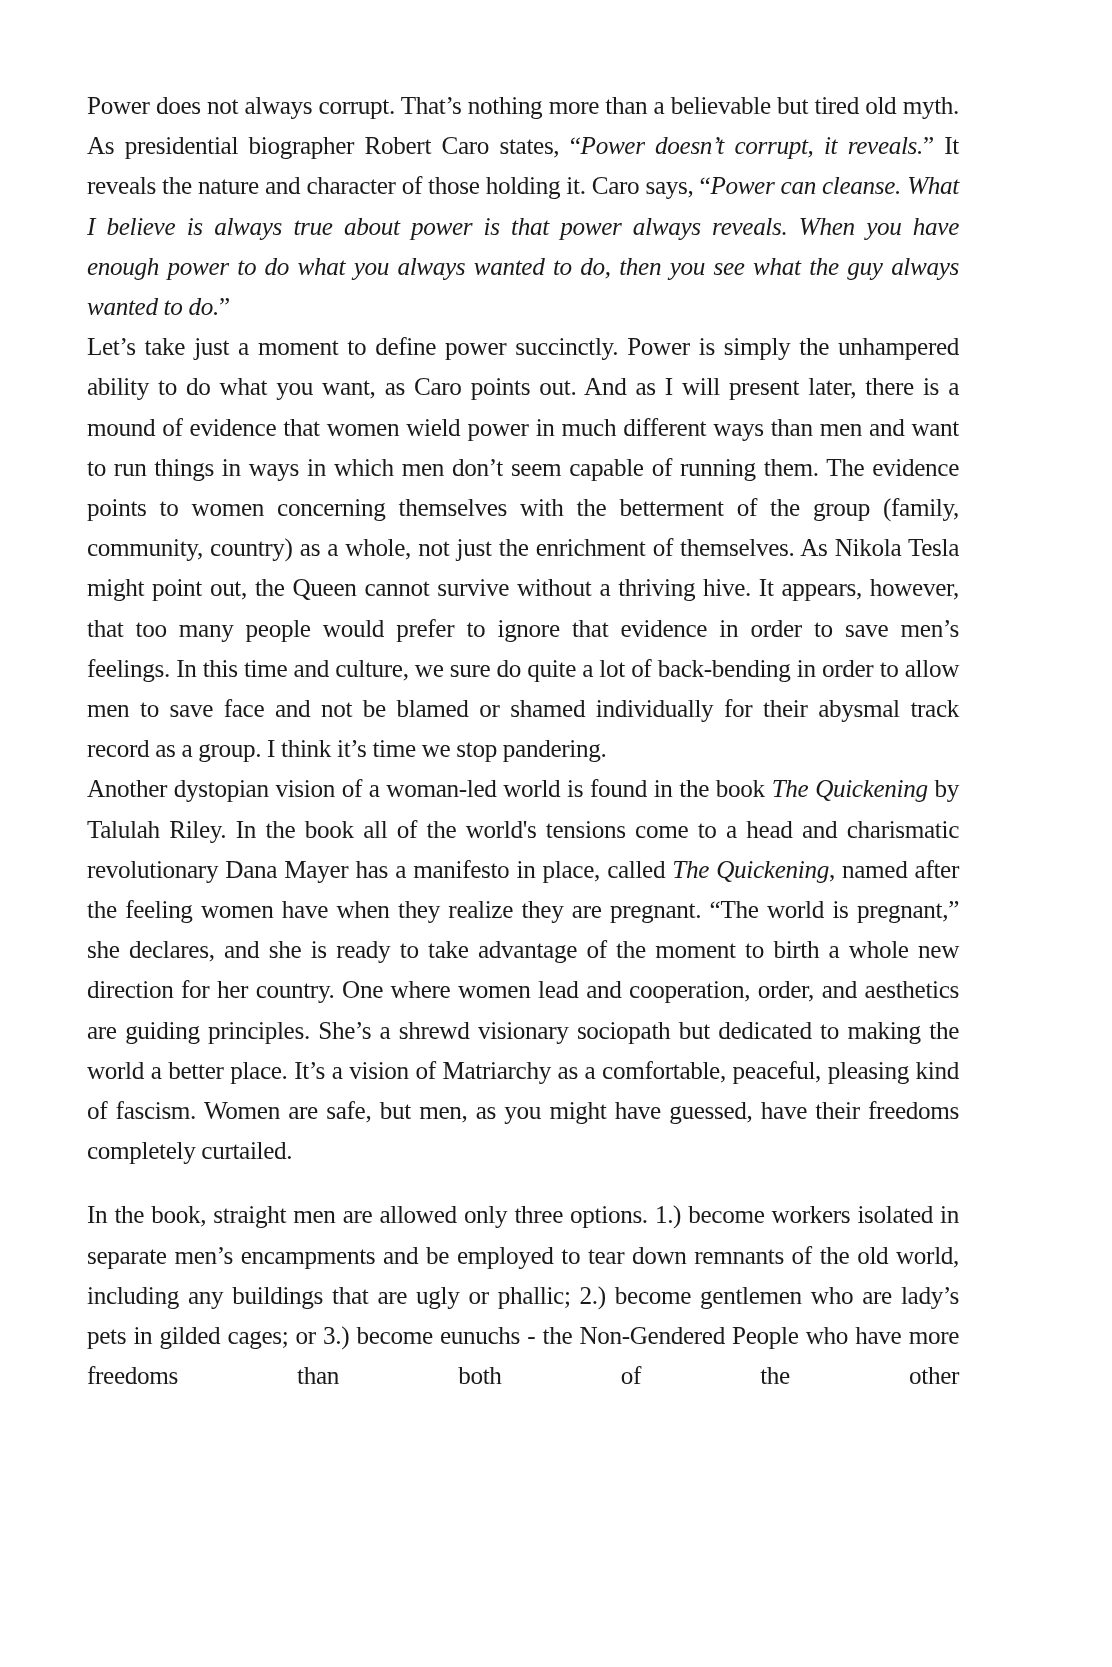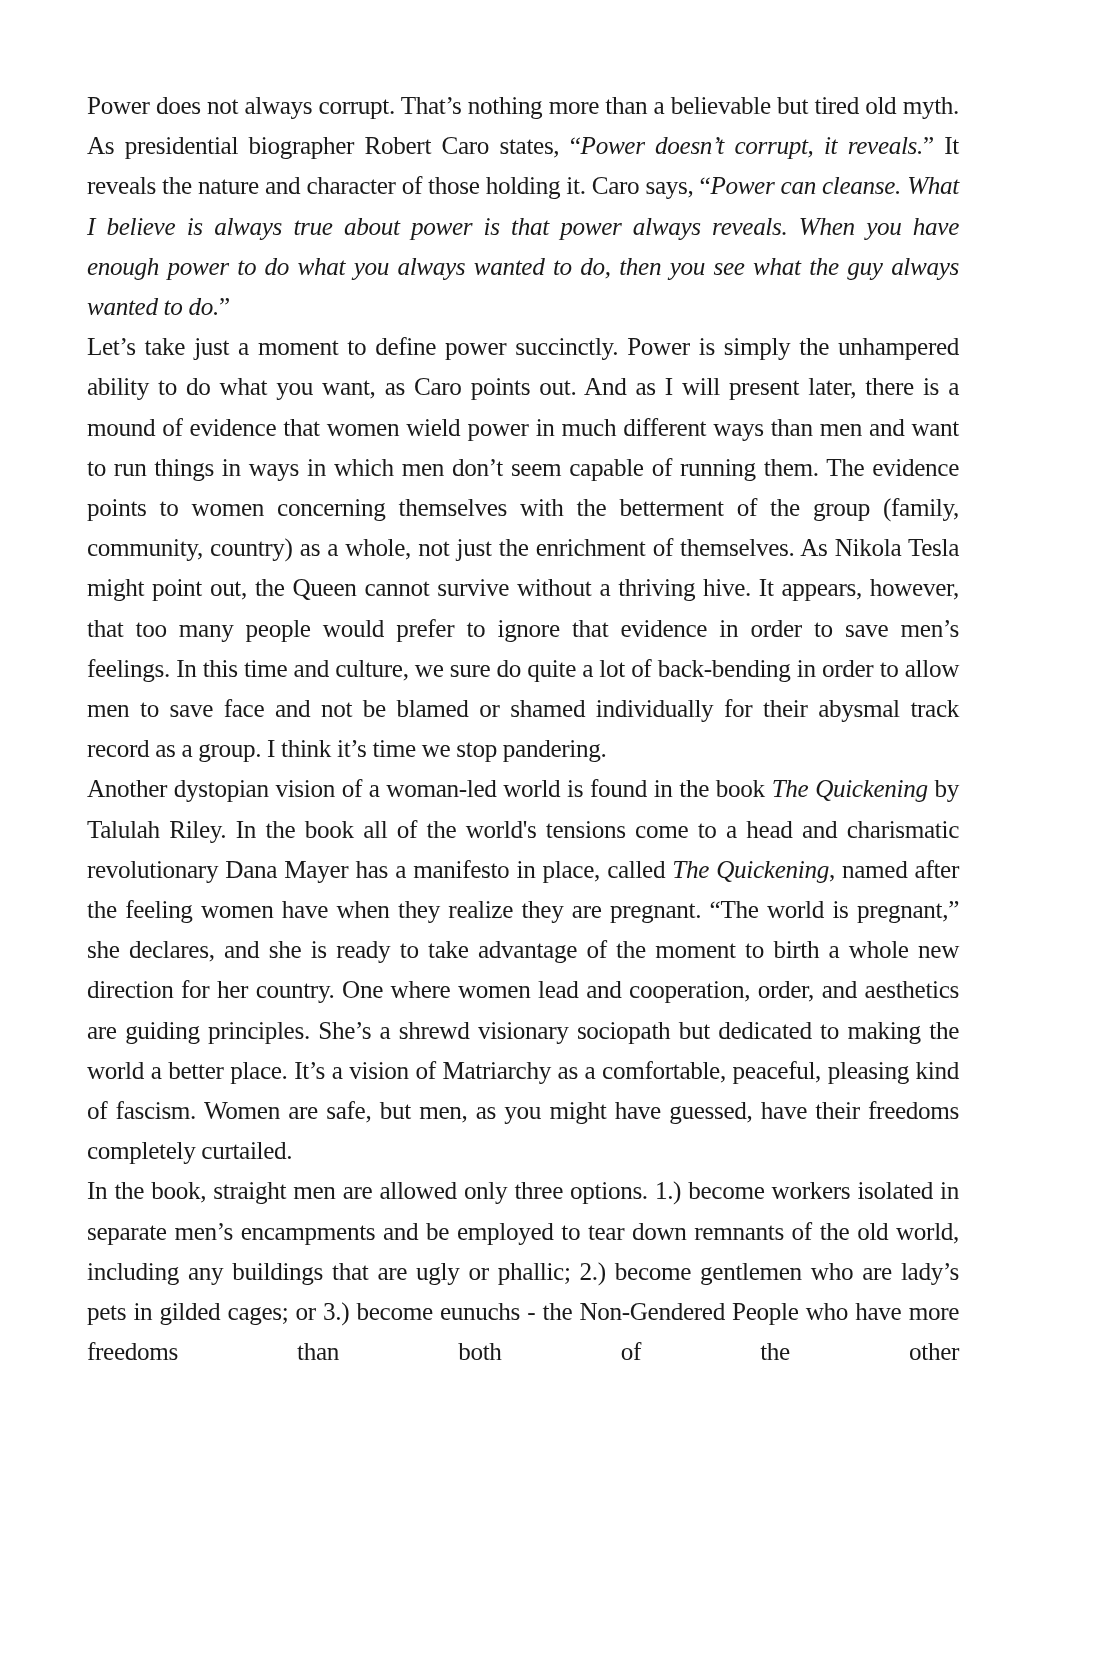--- a/index.html
+++ b/index.html
@@ -25,20 +25,21 @@
       text-align: justify;
       text-justify: inter-word;
       letter-spacing: -0.35px;
     }
     .para {
       margin: 0;
       padding: 0;
     }
     .para.last {
       text-align-last: justify;
+      margin-top: 24px;
     }
     em {
       font-style: italic;
     }
   </style>
 </head>
 <body>
 
 <div class="page">
 

